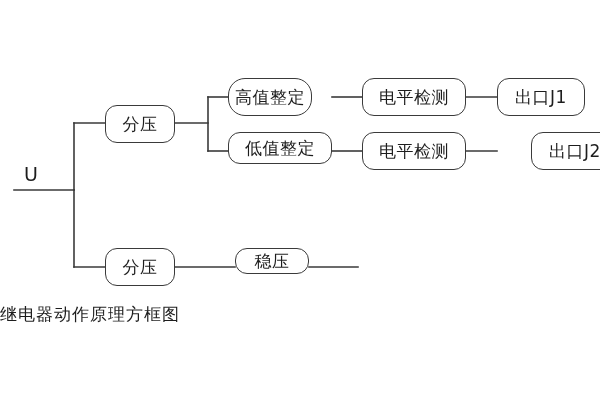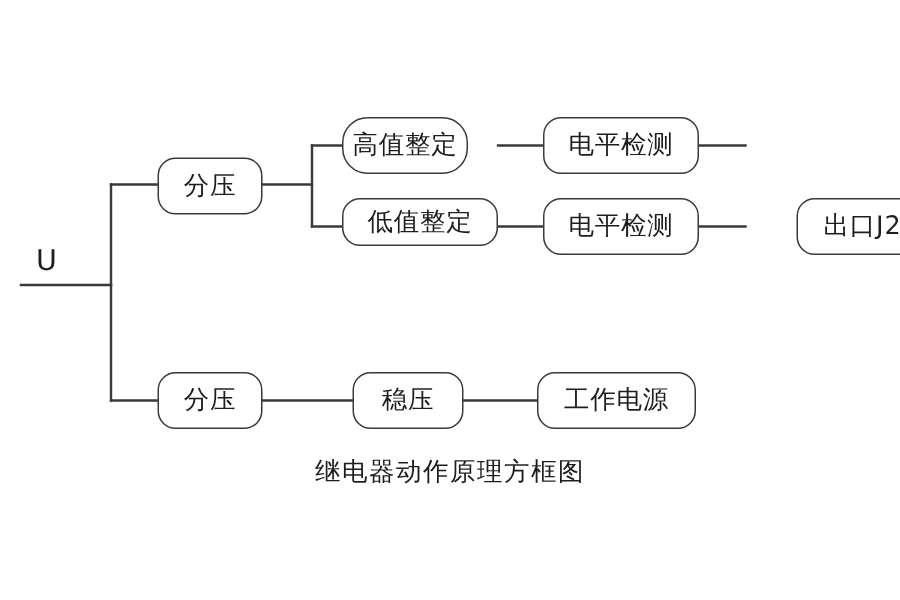--- a/index.html
+++ b/index.html
@@ -26,29 +26,29 @@
   }
   .node-label{pointer-events:none;line-height:1;}
   .n-fenya1{left:105px;top:105px;width:70px;height:38px;font-size:17px;}
   .n-fenya2{left:105px;top:248px;width:70px;height:38px;font-size:17px;}
   .n-gao{left:228px;top:78px;width:84px;height:38px;font-size:17px;border-radius:17px;}
   .n-di{left:228px;top:132px;width:104px;height:32px;font-size:17px;}
   .n-lvl1{left:362px;top:78px;width:104px;height:38px;font-size:17px;}
   .n-lvl2{left:362px;top:132px;width:104px;height:38px;font-size:17px;}
   .n-j1{left:497px;top:78px;width:88px;height:38px;font-size:17px;}
   .n-j2{left:497px;top:132px;width:88px;height:38px;font-size:17px;margin-left:34px;}
-  .n-wenya{left:235px;top:248px;width:74px;height:38px;font-size:17px;}
+  .n-wenya{left:235px;top:248px;width:74px;height:26px;font-size:17px;}
   .n-power{left:358px;top:248px;width:106px;height:38px;font-size:17px;}
   #u-label{
     position:absolute;left:24px;top:163px;
     font-size:19px;color:#1d1d1d;z-index:2;
   }
   #caption{
     position:absolute;left:0;top:303px;width:600px;
-    text-align:center;font-size:17px;color:#1d1d1d;
+    text-align:left;font-size:17px;color:#1d1d1d;
     letter-spacing:1px;z-index:2;
   }
 </style>
 </head>
 <body>
 
 <div id="diagram-root">
 
   <svg class="svg-layer" viewBox="0 0 600 400" xmlns="http://www.w3.org/2000/svg">
     <g stroke="#3a3a3a" stroke-width="1.6" fill="none" stroke-linecap="square">
@@ -93,32 +93,32 @@
   </div>
 
   <div class="node n-lvl1">
     <span class="node-label">电平检测</span>
   </div>
 
   <div class="node n-lvl2">
     <span class="node-label">电平检测</span>
   </div>
 
+  <div class="node n-j1">
+    <span class="node-label">出口J1</span>
+  </div>
 
   <div class="node n-j2">
     <span class="node-label">出口J2</span>
   </div>
 
   <div class="node n-fenya2">
     <span class="node-label">分压</span>
   </div>
 
   <div class="node n-wenya">
     <span class="node-label">稳压</span>
   </div>
 
-  <div class="node n-power">
-    <span class="node-label">工作电源</span>
-  </div>
 
   <div id="caption">继电器动作原理方框图</div>
 
 </div>
 
 </body></html>

